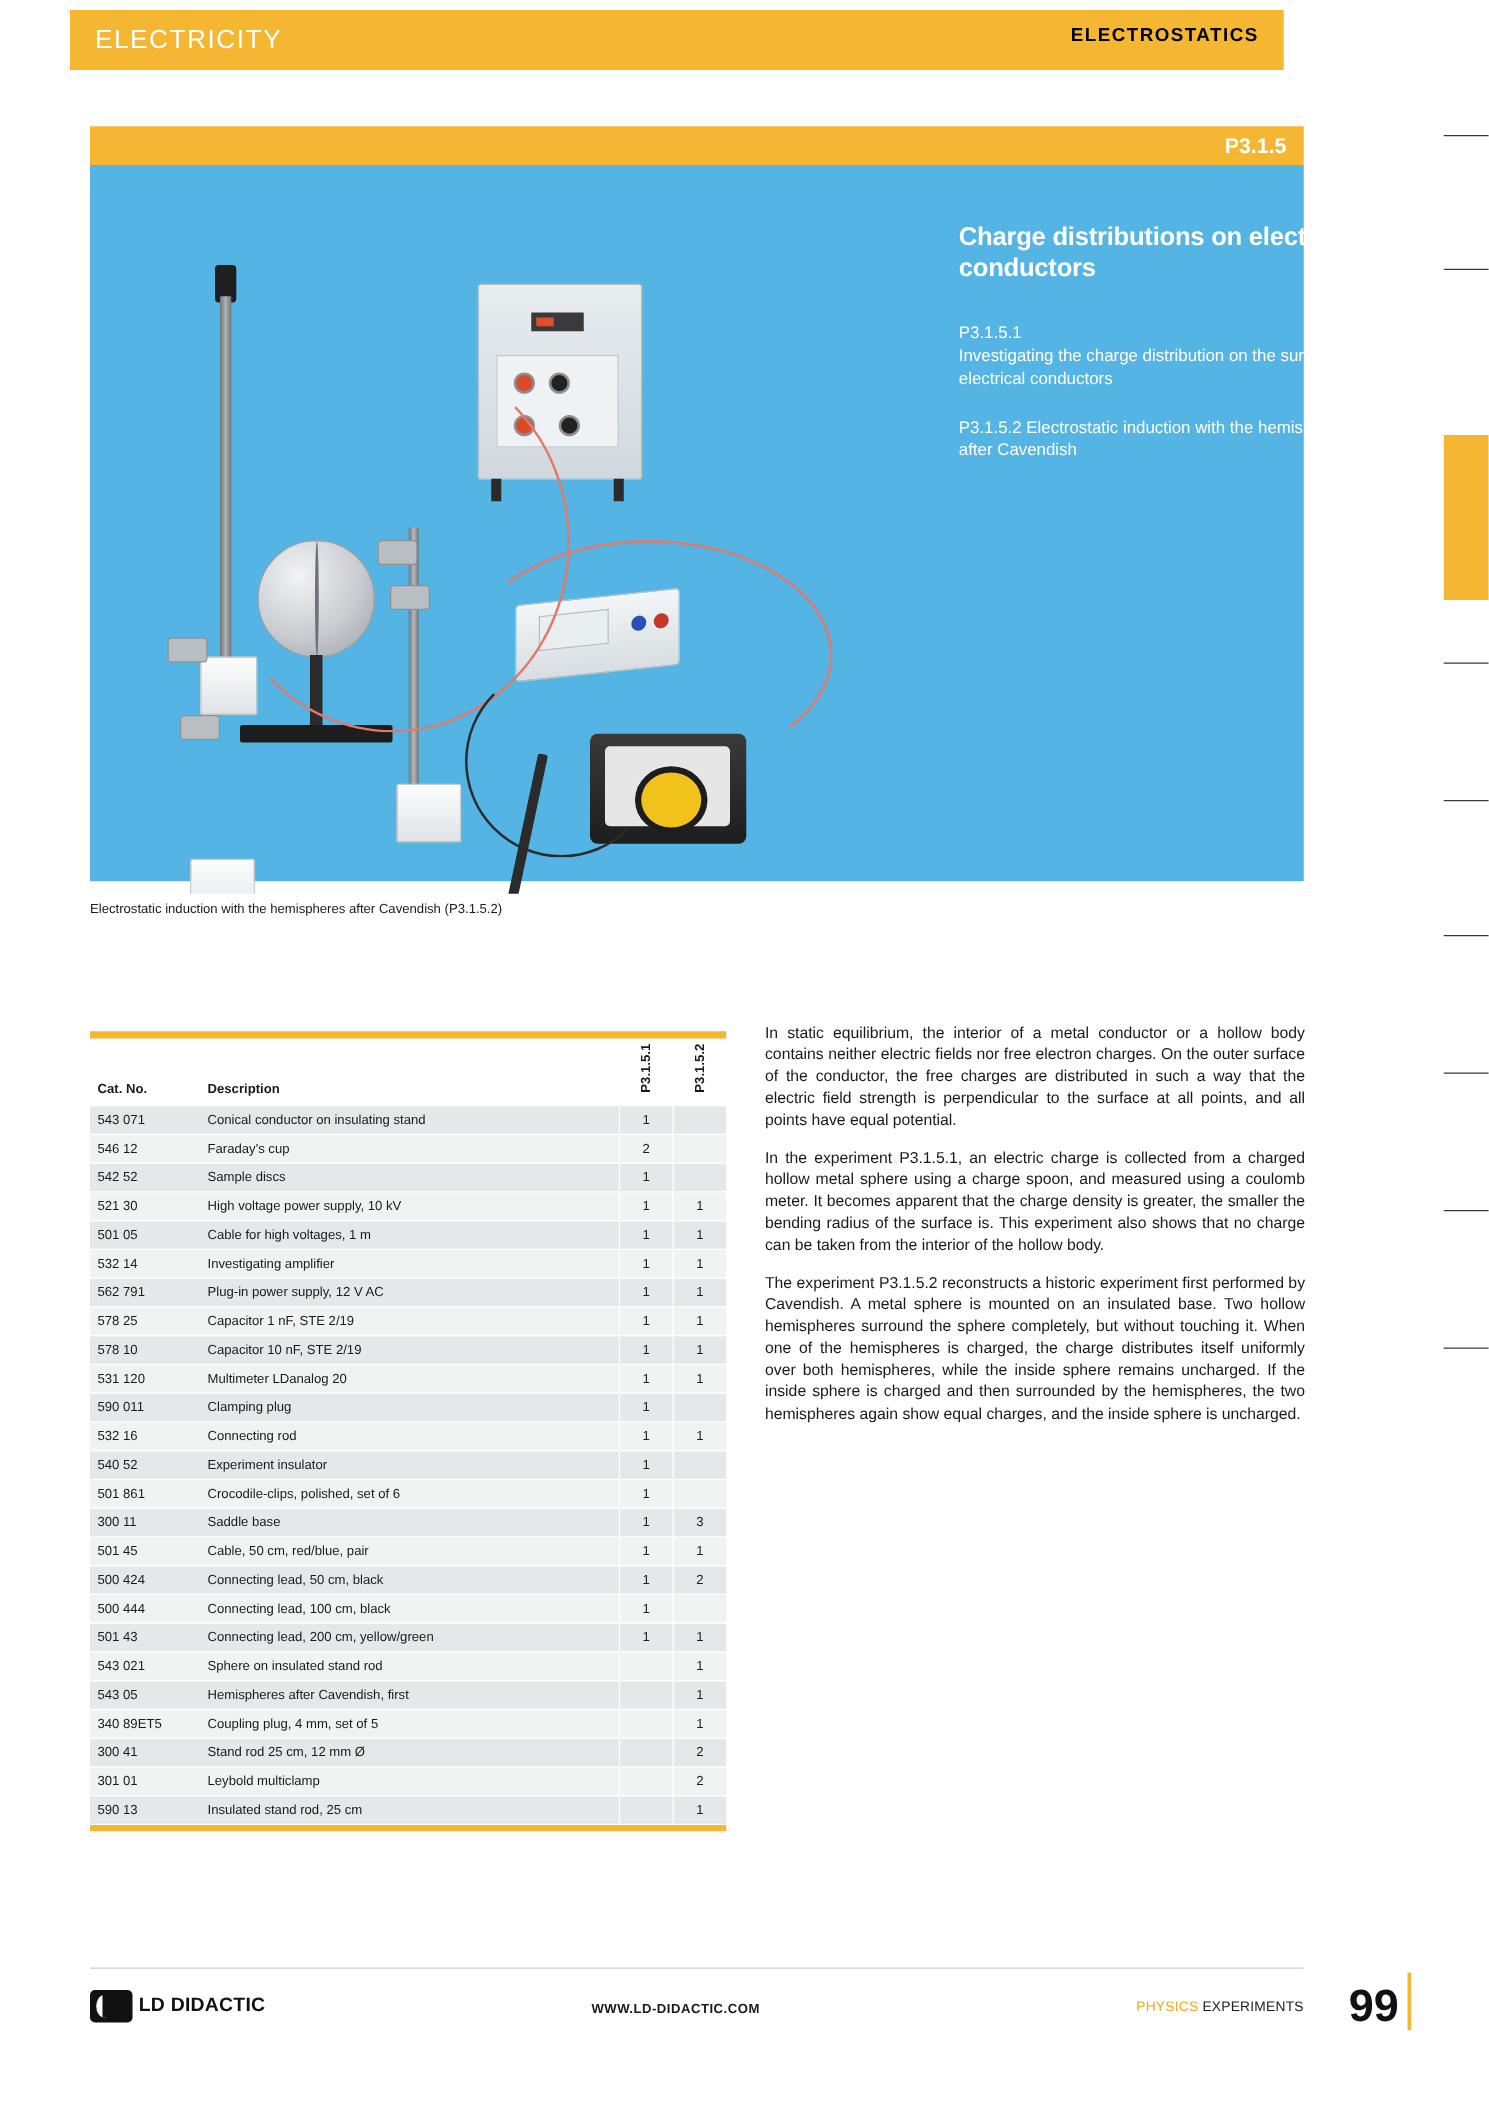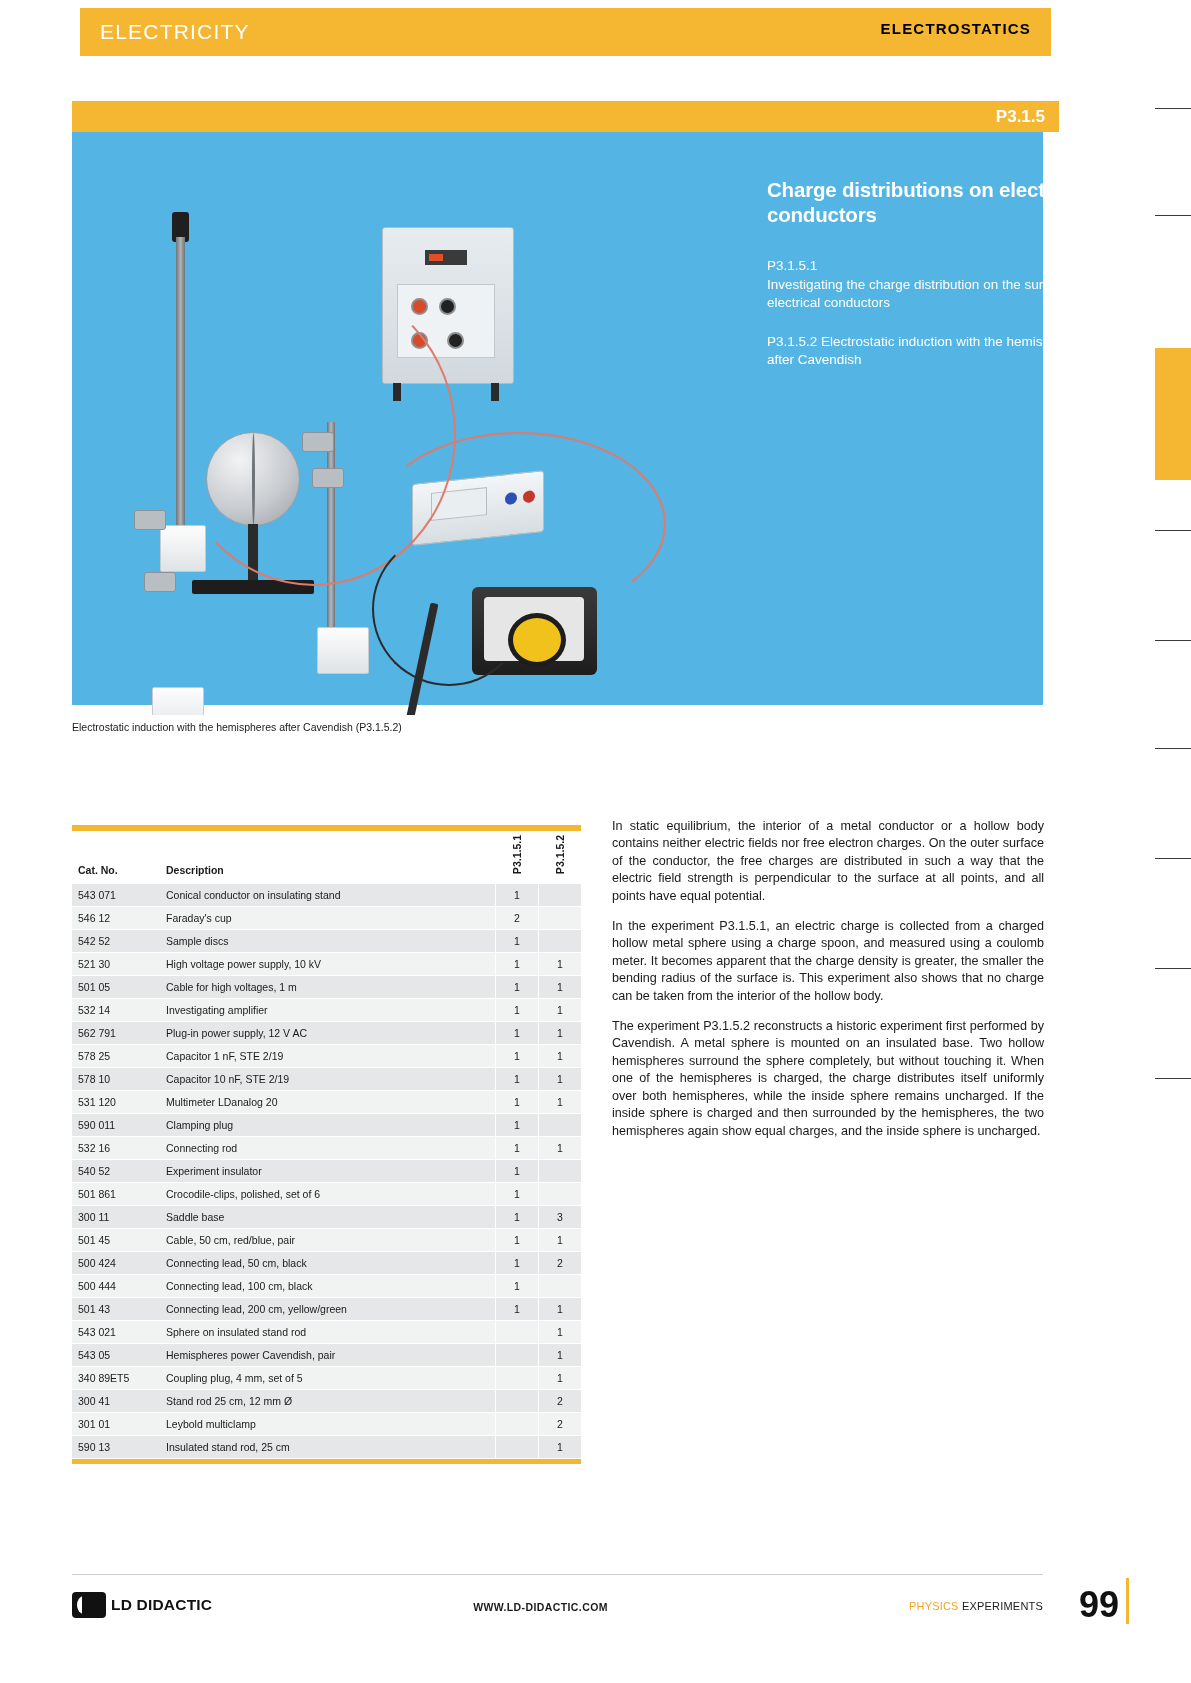--- a/index.html
+++ b/index.html
@@ -12,21 +12,21 @@
     background: #ffffff;
     font-family: "Liberation Sans", sans-serif;
     color: #1a1a1a;
     position: relative;
     overflow: hidden;
   }
 
   
   .top-band {
     position: absolute;
-    left: 80px;
+    left: 56px;
     top: 8px;
     width: 971px;
     height: 48px;
     background: #f5b731;
   }
   .top-band .left-title {
     position: absolute;
     left: 20px;
     top: 12px;
     font-size: 21px;
@@ -68,21 +68,20 @@
     width: 971px;
     height: 614px;
   }
   .hero-head {
     position: absolute;
     left: 0;
     top: 0;
     width: 100%;
     height: 31px;
     background: #f5b731;
-    padding-left: 16px;
   }
   .hero-head .code {
     position: absolute;
     right: 14px;
     top: 6px;
     color: #ffffff;
     font-size: 17px;
     font-weight: bold;
   }
   .hero-body {
@@ -723,21 +722,21 @@
           <td class="qty">1</td>
         </tr>
         <tr class="alt">
           <td class="cat">543 021</td>
           <td class="desc">Sphere on insulated stand rod</td>
           <td class="qty"></td>
           <td class="qty">1</td>
         </tr>
         <tr>
           <td class="cat">543 05</td>
-          <td class="desc">Hemispheres power Cavendish, pair</td>
+          <td class="desc">Hemispheres after Cavendish, first</td>
           <td class="qty"></td>
           <td class="qty">1</td>
         </tr>
         <tr class="alt">
           <td class="cat">340 89ET5</td>
           <td class="desc">Coupling plug, 4 mm, set of 5</td>
           <td class="qty"></td>
           <td class="qty">1</td>
         </tr>
         <tr>

